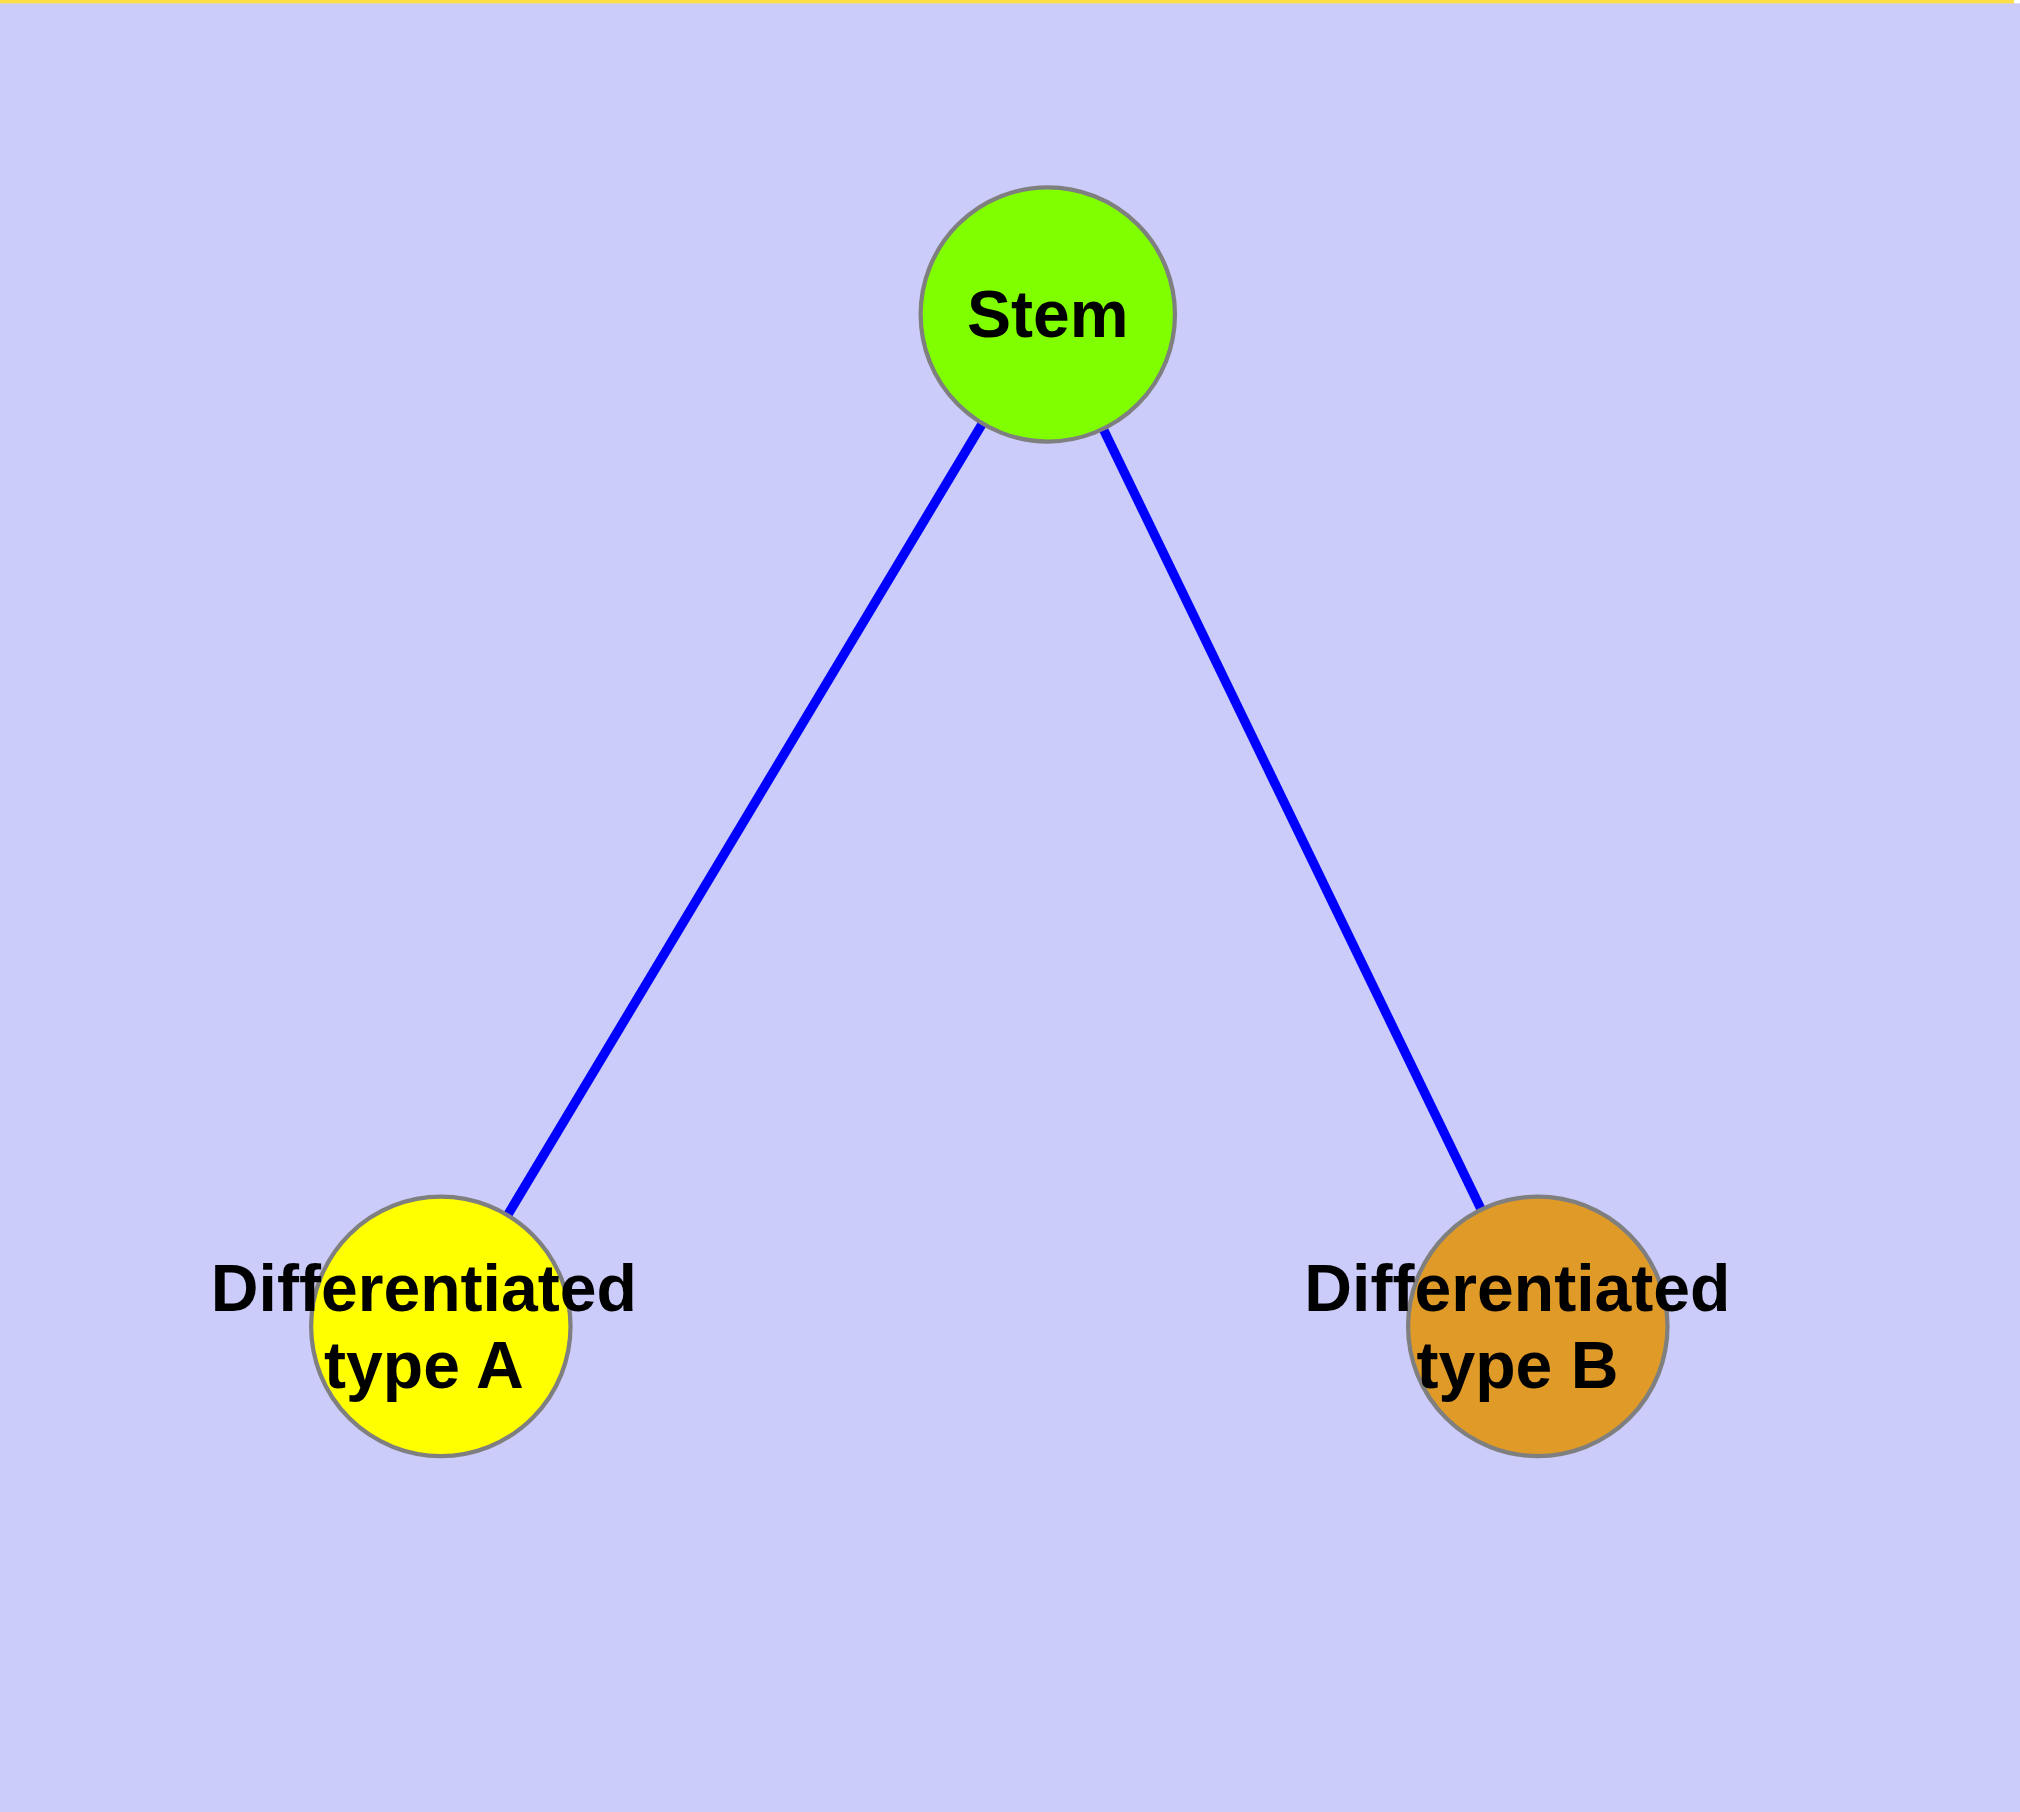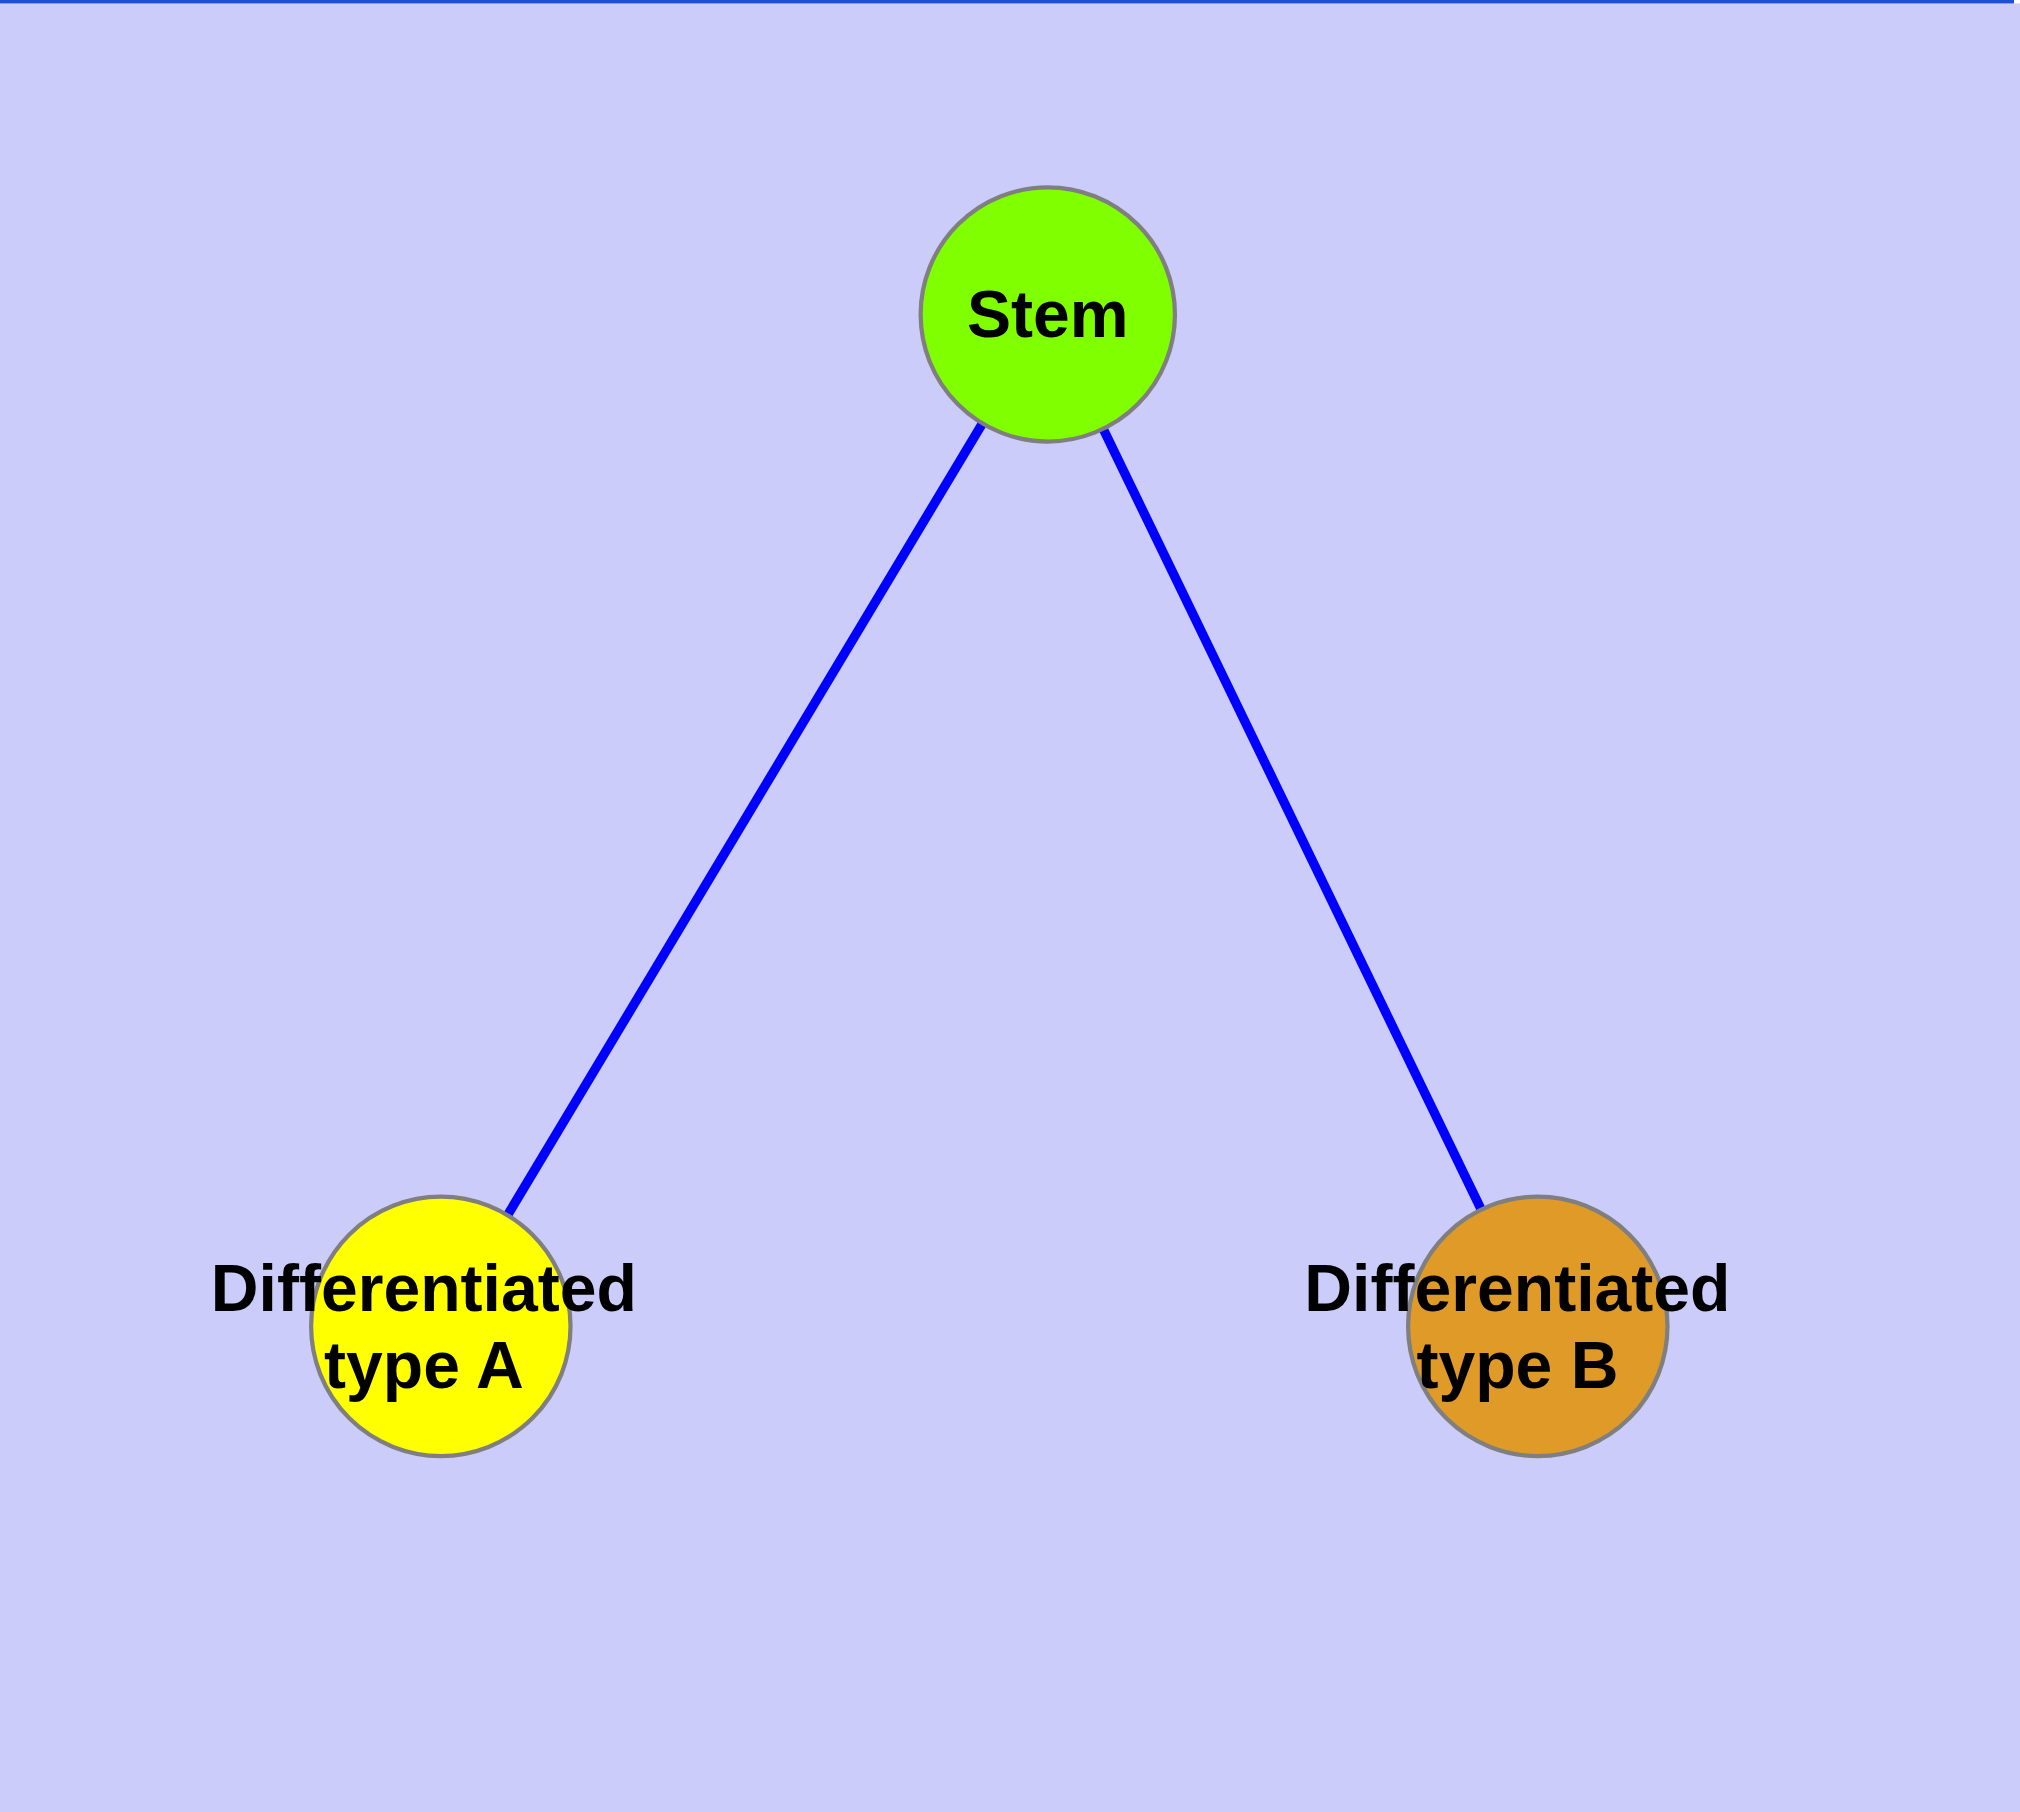--- a/index.html
+++ b/index.html
@@ -31,21 +31,21 @@
   .node-label {
     font-weight: bold;
     fill: #000000;
     font-family: "Liberation Sans", "DejaVu Sans", sans-serif;
     paint-order: normal;
   }
 </style>
 </head>
 <body style="background: rgb(255, 255, 255);">
 
-<div id="canvas" style="width: 2014px; height: 1812px; background: #1d4ed8;">
+<div id="canvas" style="width: 2014px; height: 1812px; background: #fde047;">
   <svg id="graph-svg" viewBox="0 0 2384 2138" preserveAspectRatio="none" xmlns="http://www.w3.org/2000/svg">
 
     <rect id="bg-rect" x="0" y="4" width="2384" height="2134" fill="#ccccfa"></rect>
 
     <g id="edge-layer">
         <line x1="1236" y1="371" x2="520" y2="1565" stroke="#0000ff" stroke-width="11" stroke-linecap="butt"></line>
         <line x1="1236" y1="371" x2="1814" y2="1565" stroke="#0000ff" stroke-width="11" stroke-linecap="butt"></line>
       </g>
     <g id="node-layer">
         <circle cx="1236" cy="371" r="150" fill="#80ff00" stroke="#7f7f7f" stroke-width="5"></circle>

